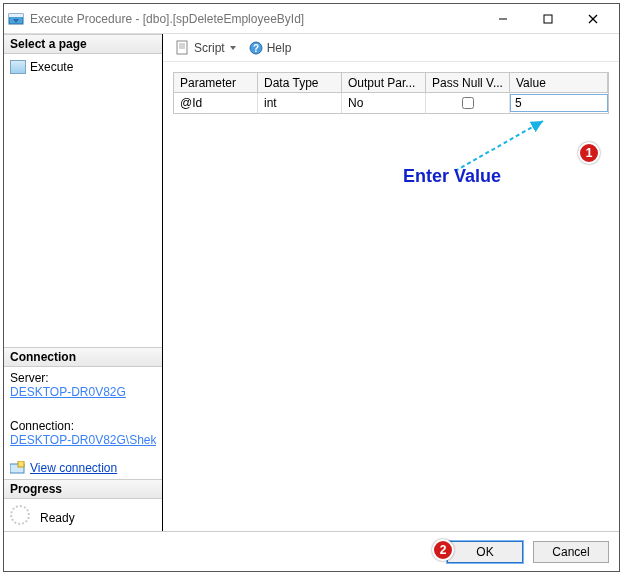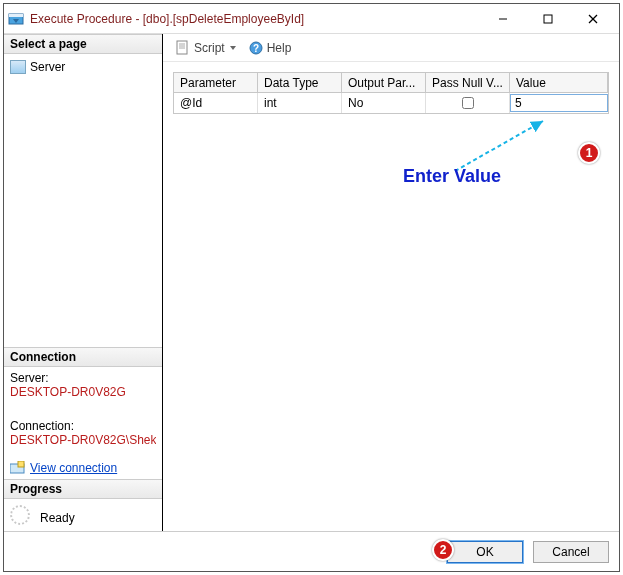--- a/index.html
+++ b/index.html
@@ -28,21 +28,21 @@
     padding: 0 4px;
     border-bottom: 1px solid #ddd;
   }
   .titlebar .app-icon {
     width: 16px; height: 16px;
     margin-right: 6px;
   }
   .titlebar .title {
     flex: 1;
     font-size: 12px;
-    color: #7f1d1d;
+    color: #737373;
   }
   .win-controls {
     display: flex;
   }
   .win-btn {
     width: 45px;
     height: 28px;
     display: flex;
     align-items: center;
     justify-content: center;
@@ -78,21 +78,21 @@
     padding: 2px 0;
   }
   .page-icon {
     width: 16px; height: 14px;
     background: linear-gradient(#d6e9f8,#9fcff0);
     border: 1px solid #7aa6c2;
   }
   .select-page { flex: 0 0 auto; }
   .fill-space { flex: 1; }
   .conn-label { color: #000; }
-  .conn-val { color: #b91c1c; white-space: nowrap; overflow: hidden; text-overflow: clip; }
+  .conn-val { color: #3b82f6; white-space: nowrap; overflow: hidden; text-overflow: clip; text-decoration: underline; }
   .view-conn {
     color: #0645c7;
     text-decoration: underline;
     display: flex;
     align-items: center;
     gap: 4px;
     margin-top: 14px;
   }
   .view-conn-icon {
     width: 16px; height: 14px;
@@ -260,21 +260,21 @@
     </div>
   </div>
 
   <div class="content">
 
     <div class="left-panel">
       <div class="section-header select-page">Select a page</div>
       <div class="section-body">
         <div class="page-item">
           <div class="page-icon"></div>
-          <span>Server</span>
+          <span>Execute</span>
         </div>
       </div>
 
       <div class="fill-space"></div>
 
       <div class="section-header">Connection</div>
       <div class="section-body">
         <div class="conn-label">Server:</div>
         <div class="conn-val">DESKTOP-DR0V82G</div>
         <div class="conn-label" style="margin-top:20px;">Connection:</div>

